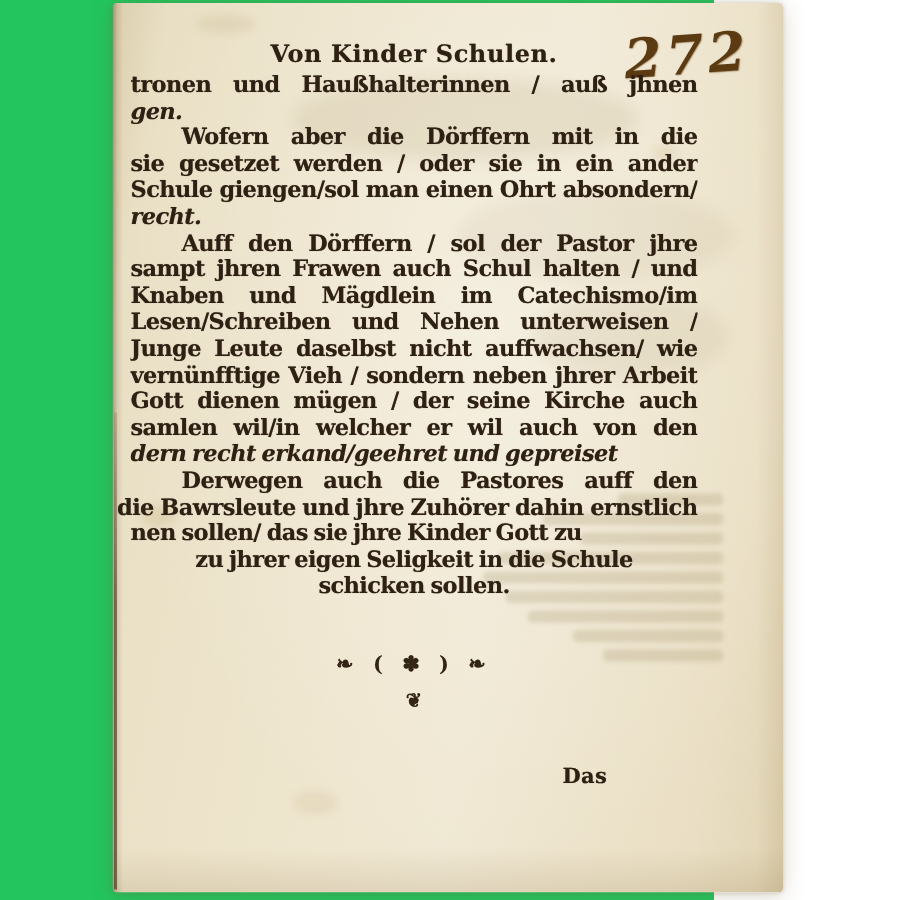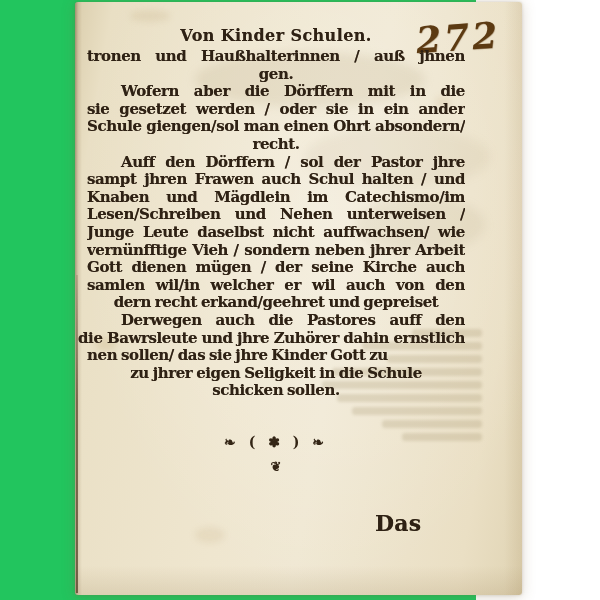--- a/index.html
+++ b/index.html
@@ -30,21 +30,21 @@
 
   
   .textblock{position:absolute;left:12px;top:46px;width:378px;}
   .ln{
     font-size:15px;font-weight:700;line-height:17.6px;height:17.6px;
     color:#2e2114;letter-spacing:-0.4px;word-spacing:-1px;
     white-space:normal;overflow:hidden;
     text-shadow:0 0 0.5px rgba(46,30,12,0.55);
   }
   .j{text-align:justify;text-align-last:justify;}
-  .l{text-align:center;}
+  .l{text-align:left;font-style:italic;}
   .c{text-align:left;text-align-last:center;}
   .in{text-indent:34px;}
   .wide{margin-left:-9px;width:387px;}
 
   .header-row{position:absolute;left:12px;top:24px;width:378px;text-align:center;padding-right:42px;}
   .header-title{
     font-size:16px;font-weight:700;color:#2e2114;letter-spacing:0.4px;
     text-shadow:0 0 0.5px rgba(46,30,12,0.55);
   }
   .folio{
@@ -55,21 +55,21 @@
   }
 
   
   .ornament-row{position:absolute;left:12px;top:432px;width:378px;
     text-align:center;padding-right:46px;
     font-size:14px;font-weight:700;color:#332515;letter-spacing:4px;}
   .sprig-row{position:absolute;left:12px;top:457px;width:378px;
     text-align:center;padding-right:32px;
     font-size:13px;font-weight:700;color:#332515;}
   .catchword{position:absolute;left:300px;top:508px;
-    font-size:22px;font-weight:700;color:#2e2114;letter-spacing:0.2px;
+    font-size:14px;font-weight:700;color:#2e2114;letter-spacing:0.2px;
     text-shadow:0 0 0.5px rgba(46,30,12,0.6);}
 
   
   .ghost{position:absolute;filter:blur(1.4px);pointer-events:none;}
   .ghost .bar{height:8px;margin:5px 0 0 auto;border-radius:3px;
     background:rgba(148,132,92,0.22);}
   .blob{position:absolute;border-radius:50%;filter:blur(5px);pointer-events:none;}
 
   .stain{position:absolute;border-radius:50%;filter:blur(3px);pointer-events:none;}
 </style>

